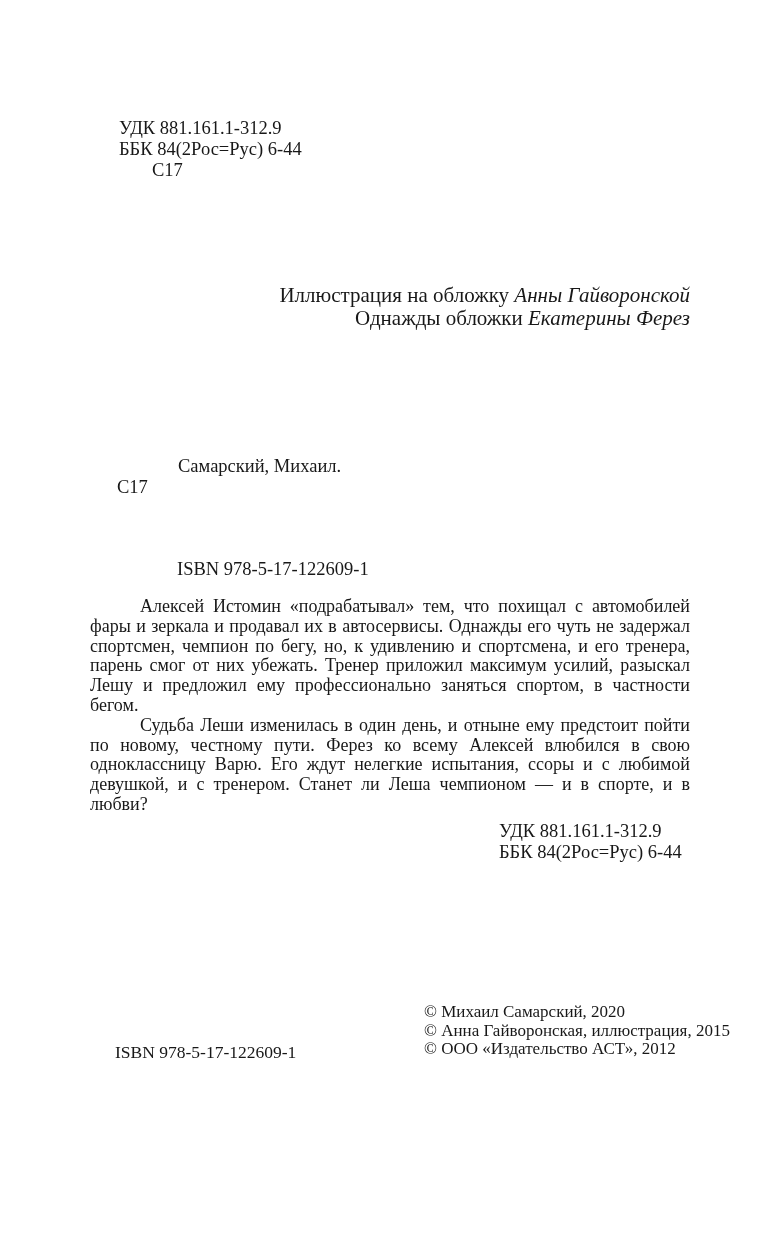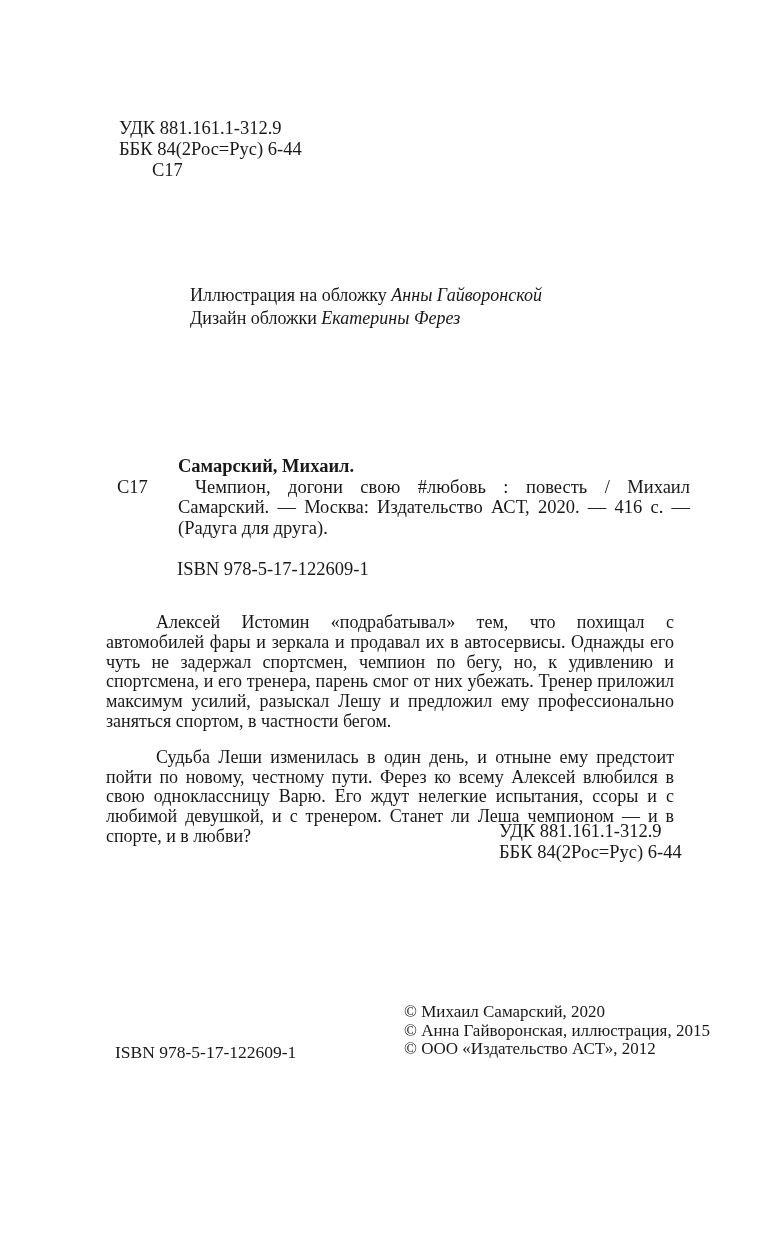--- a/index.html
+++ b/index.html
@@ -25,37 +25,37 @@
     line-height: 21px;
     white-space: nowrap;
   }
   .top-class .sign-line { padding-left: 33px; }
 
   
   .credits {
     left: 190px;
     top: 284px;
     width: 500px;
-    text-align: left;
-    font-size: 18px;
+    text-align: right;
+    font-size: 21px;
     line-height: 23px;
   }
   .credits em { font-style: italic; }
 
   
   .catalog {
     left: 117px;
     top: 456px;
     width: 573px;
     font-size: 18.5px;
     line-height: 20.5px;
   }
   .catalog-heading {
     margin-left: 61px;
-    font-weight: bold;
+    font-weight: normal;
   }
   .catalog-body { position: relative; }
   .catalog-sign {
     position: absolute;
     left: 0;
     top: 0;
   }
   .catalog-desc {
     margin-left: 61px;
     text-indent: 17px;
@@ -72,36 +72,36 @@
   
   .annotation {
     left: 90px;
     top: 597px;
     width: 600px;
     font-size: 18px;
     line-height: 19.8px;
     text-align: justify;
   }
   .annotation p {
-    margin: 16px;
+    margin: 0;
     text-indent: 50px;
   }
 
   
   .bottom-class {
     left: 499px;
     top: 821px;
     font-size: 18.5px;
     line-height: 21px;
     white-space: nowrap;
   }
 
   
   .copyrights {
-    left: 404px;
+    left: 424px;
     top: 1003px;
     font-size: 17px;
     line-height: 18.6px;
     white-space: nowrap;
   }
   .isbn-bottom {
     left: 115px;
     top: 1042px;
     font-size: 17.5px;
     white-space: nowrap;
@@ -111,28 +111,27 @@
 <body>
 
 <div class="abs top-class">
   <div>УДК 881.161.1-312.9</div>
   <div>ББК 84(2Рос=Рус) 6-44</div>
   <div class="sign-line">С17</div>
 </div>
 
 <div class="abs credits">
   <div><span>Иллюстрация на обложку </span><em>Анны Гайворонской</em></div>
-  <div><span>Дизайн обложки </span><em>Екатерины Ферез</em></div>
+  <div><span>Однажды обложки </span><em>Екатерины Ферез</em></div>
 </div>
 
 <div class="abs catalog">
   <div class="catalog-heading">Самарский, Михаил.</div>
   <div class="catalog-body">
     <span class="catalog-sign">С17</span>
-    <div class="catalog-desc">Чемпион, догони свою #любовь : повесть / Михаил Самарский. — Москва: Издательство АСТ, 2020. — 416 с. — (Радуга для друга).</div>
   </div>
 </div>
 
 <div class="abs isbn-mid">ISBN 978-5-17-122609-1</div>
 
 <div class="abs annotation">
   <p>Алексей Истомин «подрабатывал» тем, что похищал с автомобилей фары и зеркала и продавал их в автосервисы. Однажды его чуть не задержал спортсмен, чемпион по бегу, но, к удивлению и спортсмена, и его тренера, парень смог от них убежать. Тренер приложил максимум усилий, разыскал Лешу и предложил ему профессионально заняться спортом, в частности бегом.</p>
   <p>Судьба Леши изменилась в один день, и отныне ему предстоит пойти по новому, честному пути. Ферез ко всему Алексей влюбился в свою одноклассницу Варю. Его ждут нелегкие испытания, ссоры и с любимой девушкой, и с тренером. Станет ли Леша чемпионом — и в спорте, и в любви?</p>
 </div>
 

